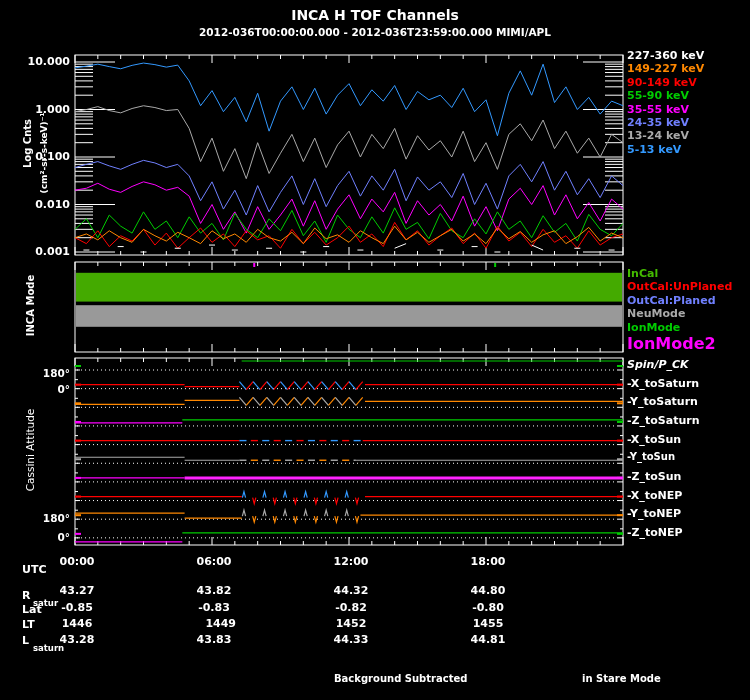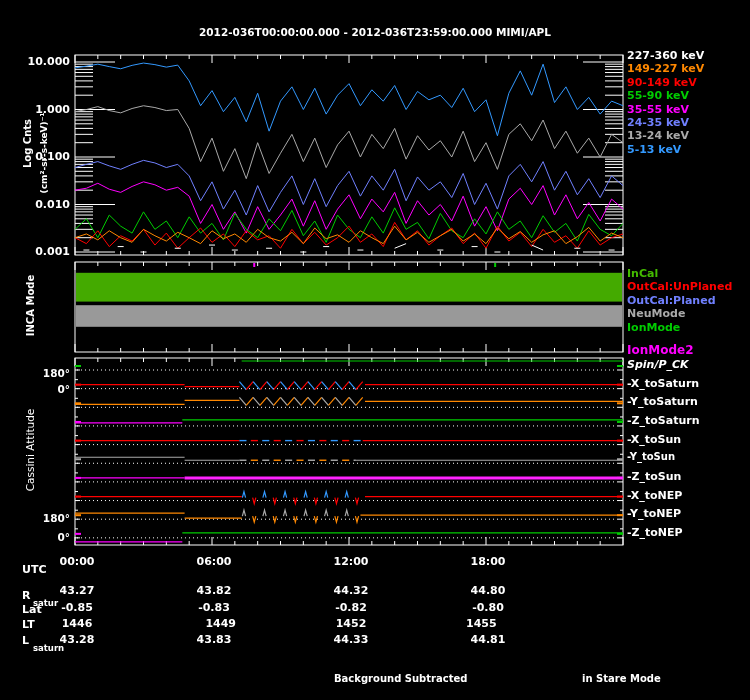--- a/index.html
+++ b/index.html
@@ -444,20 +444,21 @@
       <line x1="75" y1="537.85" x2="80" y2="537.85" stroke="#fff" stroke-width="1"></line>
       <line x1="618" y1="537.85" x2="623" y2="537.85" stroke="#fff" stroke-width="1"></line>
       <line x1="75" y1="528.85" x2="78" y2="528.85" stroke="#fff" stroke-width="1"></line>
       <line x1="620" y1="528.85" x2="623" y2="528.85" stroke="#fff" stroke-width="1"></line>
       <line x1="75" y1="533.85" x2="81" y2="533.85" stroke="#FF00FF" stroke-width="2"></line>
       <line x1="617" y1="533.85" x2="623" y2="533.85" stroke="#00CC00" stroke-width="2"></line>
       <line x1="75" y1="541.85" x2="182.31666666666666" y2="541.85" stroke="#FF00FF" stroke-width="1.2"></line>
       <line x1="182.31666666666666" y1="532.85" x2="623" y2="532.85" stroke="#00CC00" stroke-width="1.2"></line>
     </svg>
 
+  <div class="abs title">INCA H TOF Channels</div>
   <div class="abs subtitle">2012-036T00:00:00.000 - 2012-036T23:59:00.000 MIMI/APL</div>
 
   <div class="abs rot b" style="left:-53px;top:138px;width:160px;font-size:10px;">Log Cnts</div>
   <div class="abs rot b" style="left:-36px;top:148px;width:160px;font-size:9px;">(cm²-sr-s-keV)⁻¹</div>
 
   <div class="abs rot b" style="left:-50px;top:300px;width:160px;font-size:10px;">INCA Mode</div>
   <div class="abs rot" style="left:-50px;top:444px;width:160px;font-size:10.5px;">Cassini Attitude</div>
 
   <div id="tof-ticklabels">
       <div class="abs b" style="left: 26px; top: 55px; width: 44px; text-align: right; font-size: 11px;">10.000</div>
@@ -475,21 +476,21 @@
       <div class="abs b" style="left: 627px; top: 116px; font-size: 11px; color: rgb(112, 128, 255); white-space: nowrap;">24-35 keV</div>
       <div class="abs b" style="left: 627px; top: 129.4px; font-size: 11px; color: rgb(170, 170, 170); white-space: nowrap;">13-24 keV</div>
       <div class="abs b" style="left: 627px; top: 142.8px; font-size: 11px; color: rgb(51, 153, 255); white-space: nowrap;">5-13 keV</div>
     </div>
   <div id="mode-legend">
       <div class="abs b" style="left: 627px; top: 267px; font-size: 11px; color: rgb(68, 187, 0); white-space: nowrap;">InCal</div>
       <div class="abs b" style="left: 627px; top: 280.4px; font-size: 11px; color: rgb(255, 0, 0); white-space: nowrap;">OutCal:UnPlaned</div>
       <div class="abs b" style="left: 627px; top: 293.8px; font-size: 11px; color: rgb(112, 128, 255); white-space: nowrap;">OutCal:Planed</div>
       <div class="abs b" style="left: 627px; top: 307.2px; font-size: 11px; color: rgb(170, 170, 170); white-space: nowrap;">NeuMode</div>
       <div class="abs b" style="left: 627px; top: 320.6px; font-size: 11px; color: rgb(0, 204, 0); white-space: nowrap;">IonMode</div>
-      <div class="abs b" style="left: 627px; top: 334px; font-size: 12px; color: rgb(255, 0, 255); white-space: nowrap; margin-top: 9px;">IonMode2</div>
+      <div class="abs b" style="left: 627px; top: 334px; font-size: 16px; color: rgb(255, 0, 255); white-space: nowrap;">IonMode2</div>
     </div>
   <div id="att-angle-labels">
       <div class="abs b" style="left: 36px; top: 367px; width: 34px; text-align: right; font-size: 10.5px;">180°</div>
       <div class="abs b" style="left: 36px; top: 383px; width: 34px; text-align: right; font-size: 10.5px;">0°</div>
       <div class="abs b" style="left: 36px; top: 512px; width: 34px; text-align: right; font-size: 10.5px;">180°</div>
       <div class="abs b" style="left: 36px; top: 531px; width: 34px; text-align: right; font-size: 10.5px;">0°</div>
     </div>
   <div id="att-row-labels">
       <div class="abs b" style="left: 627px; top: 358px; font-size: 11px; white-space: nowrap; font-style: italic;">Spin/P_CK</div>
       <div class="abs b" style="left: 627px; top: 376.65px; font-size: 11px; white-space: nowrap;">-X_toSaturn</div>
@@ -519,21 +520,21 @@
       <div class="abs b" style="left: 466px; top: 584px; width: 44px; text-align: center; font-size: 11px;">44.80</div>
       <div class="abs b" style="left: 22px; top: 603px; font-size: 11px;">Lat</div>
       <div class="abs b" style="left: 55px; top: 601px; width: 44px; text-align: center; font-size: 11px;">-0.85</div>
       <div class="abs b" style="left: 192px; top: 601px; width: 44px; text-align: center; font-size: 11px;">-0.83</div>
       <div class="abs b" style="left: 329px; top: 601px; width: 44px; text-align: center; font-size: 11px;">-0.82</div>
       <div class="abs b" style="left: 466px; top: 601px; width: 44px; text-align: center; font-size: 11px;">-0.80</div>
       <div class="abs b" style="left: 22px; top: 618px; font-size: 11px;">LT</div>
       <div class="abs b" style="left: 55px; top: 617px; width: 44px; text-align: center; font-size: 11px;">1446</div>
       <div class="abs b" style="left: 192px; top: 617px; width: 44px; text-align: right; font-size: 11px;">1449</div>
       <div class="abs b" style="left: 329px; top: 617px; width: 44px; text-align: center; font-size: 11px;">1452</div>
-      <div class="abs b" style="left: 466px; top: 617px; width: 44px; text-align: left; font-size: 11px;">1455</div>
+      <div class="abs b" style="left: 466px; top: 617px; width: 44px; text-align: center; font-size: 11px;">1455</div>
       <div class="abs b" style="left: 22px; top: 634px; font-size: 11px;">L</div>
       <div class="abs b" style="left: 33px; top: 643px; font-size: 8.5px;">saturn</div>
       <div class="abs b" style="left: 55px; top: 633px; width: 44px; text-align: center; font-size: 11px;">43.28</div>
       <div class="abs b" style="left: 192px; top: 633px; width: 44px; text-align: center; font-size: 11px;">43.83</div>
       <div class="abs b" style="left: 329px; top: 633px; width: 44px; text-align: center; font-size: 11px;">44.33</div>
       <div class="abs b" style="left: 466px; top: 633px; width: 44px; text-align: center; font-size: 11px;">44.81</div>
     </div>
 
   <div class="abs ftxt" style="left:320px;top:673px;">Background Subtracted</div>
   <div class="abs ftxt" style="left:568px;top:673px;">in Stare Mode</div>

